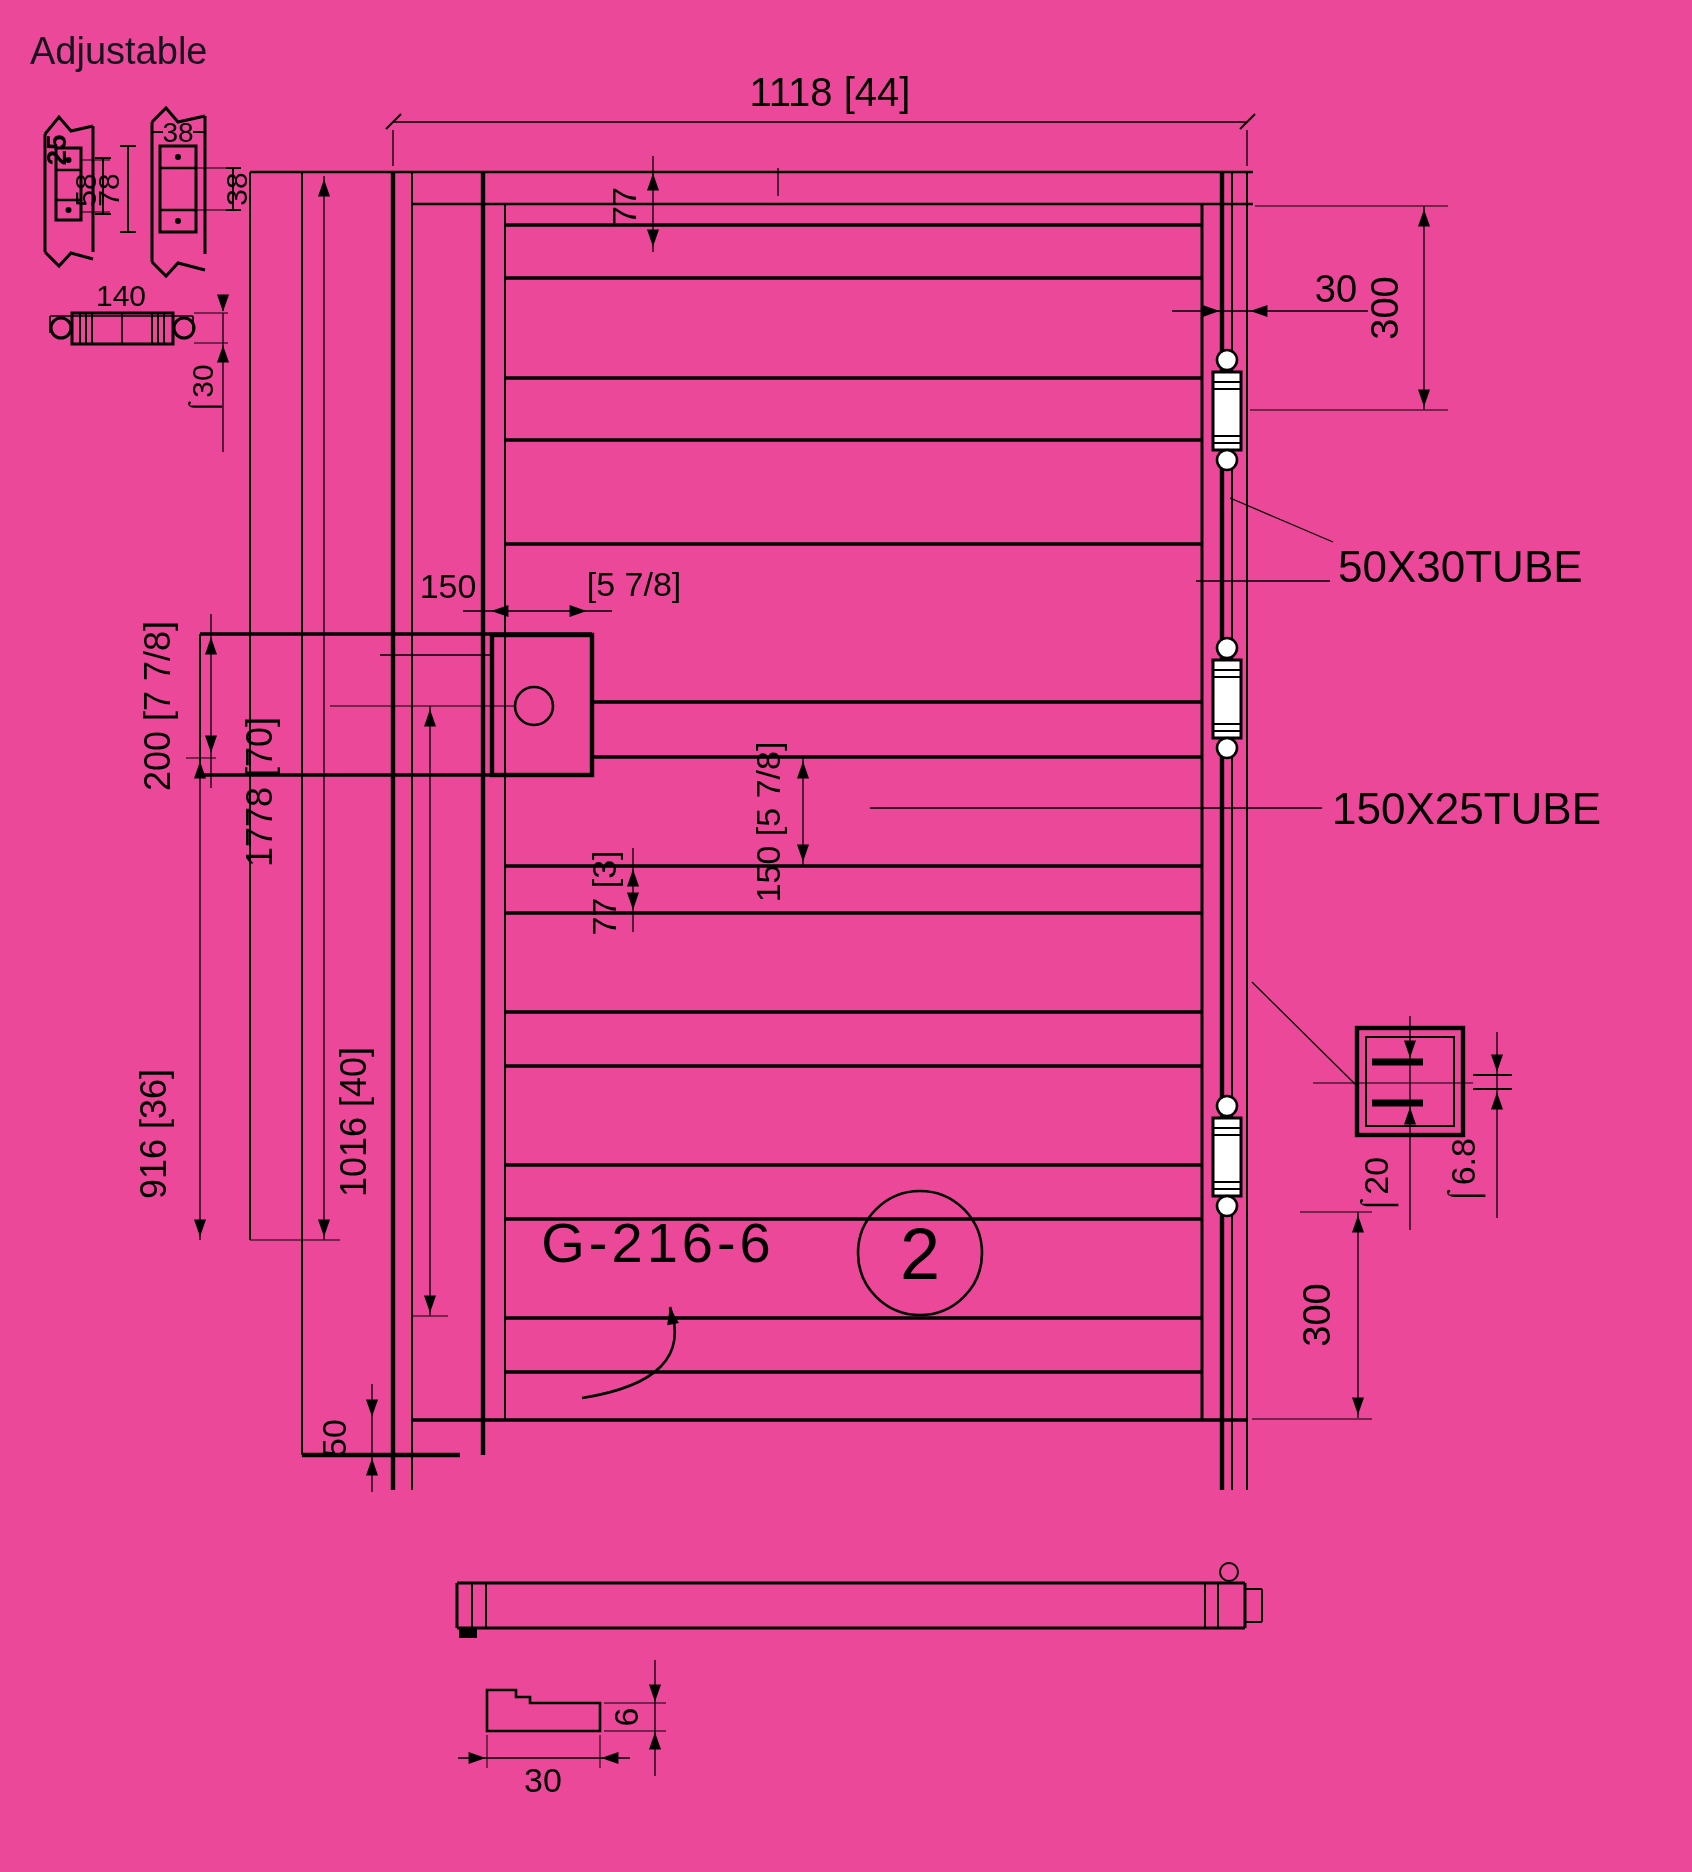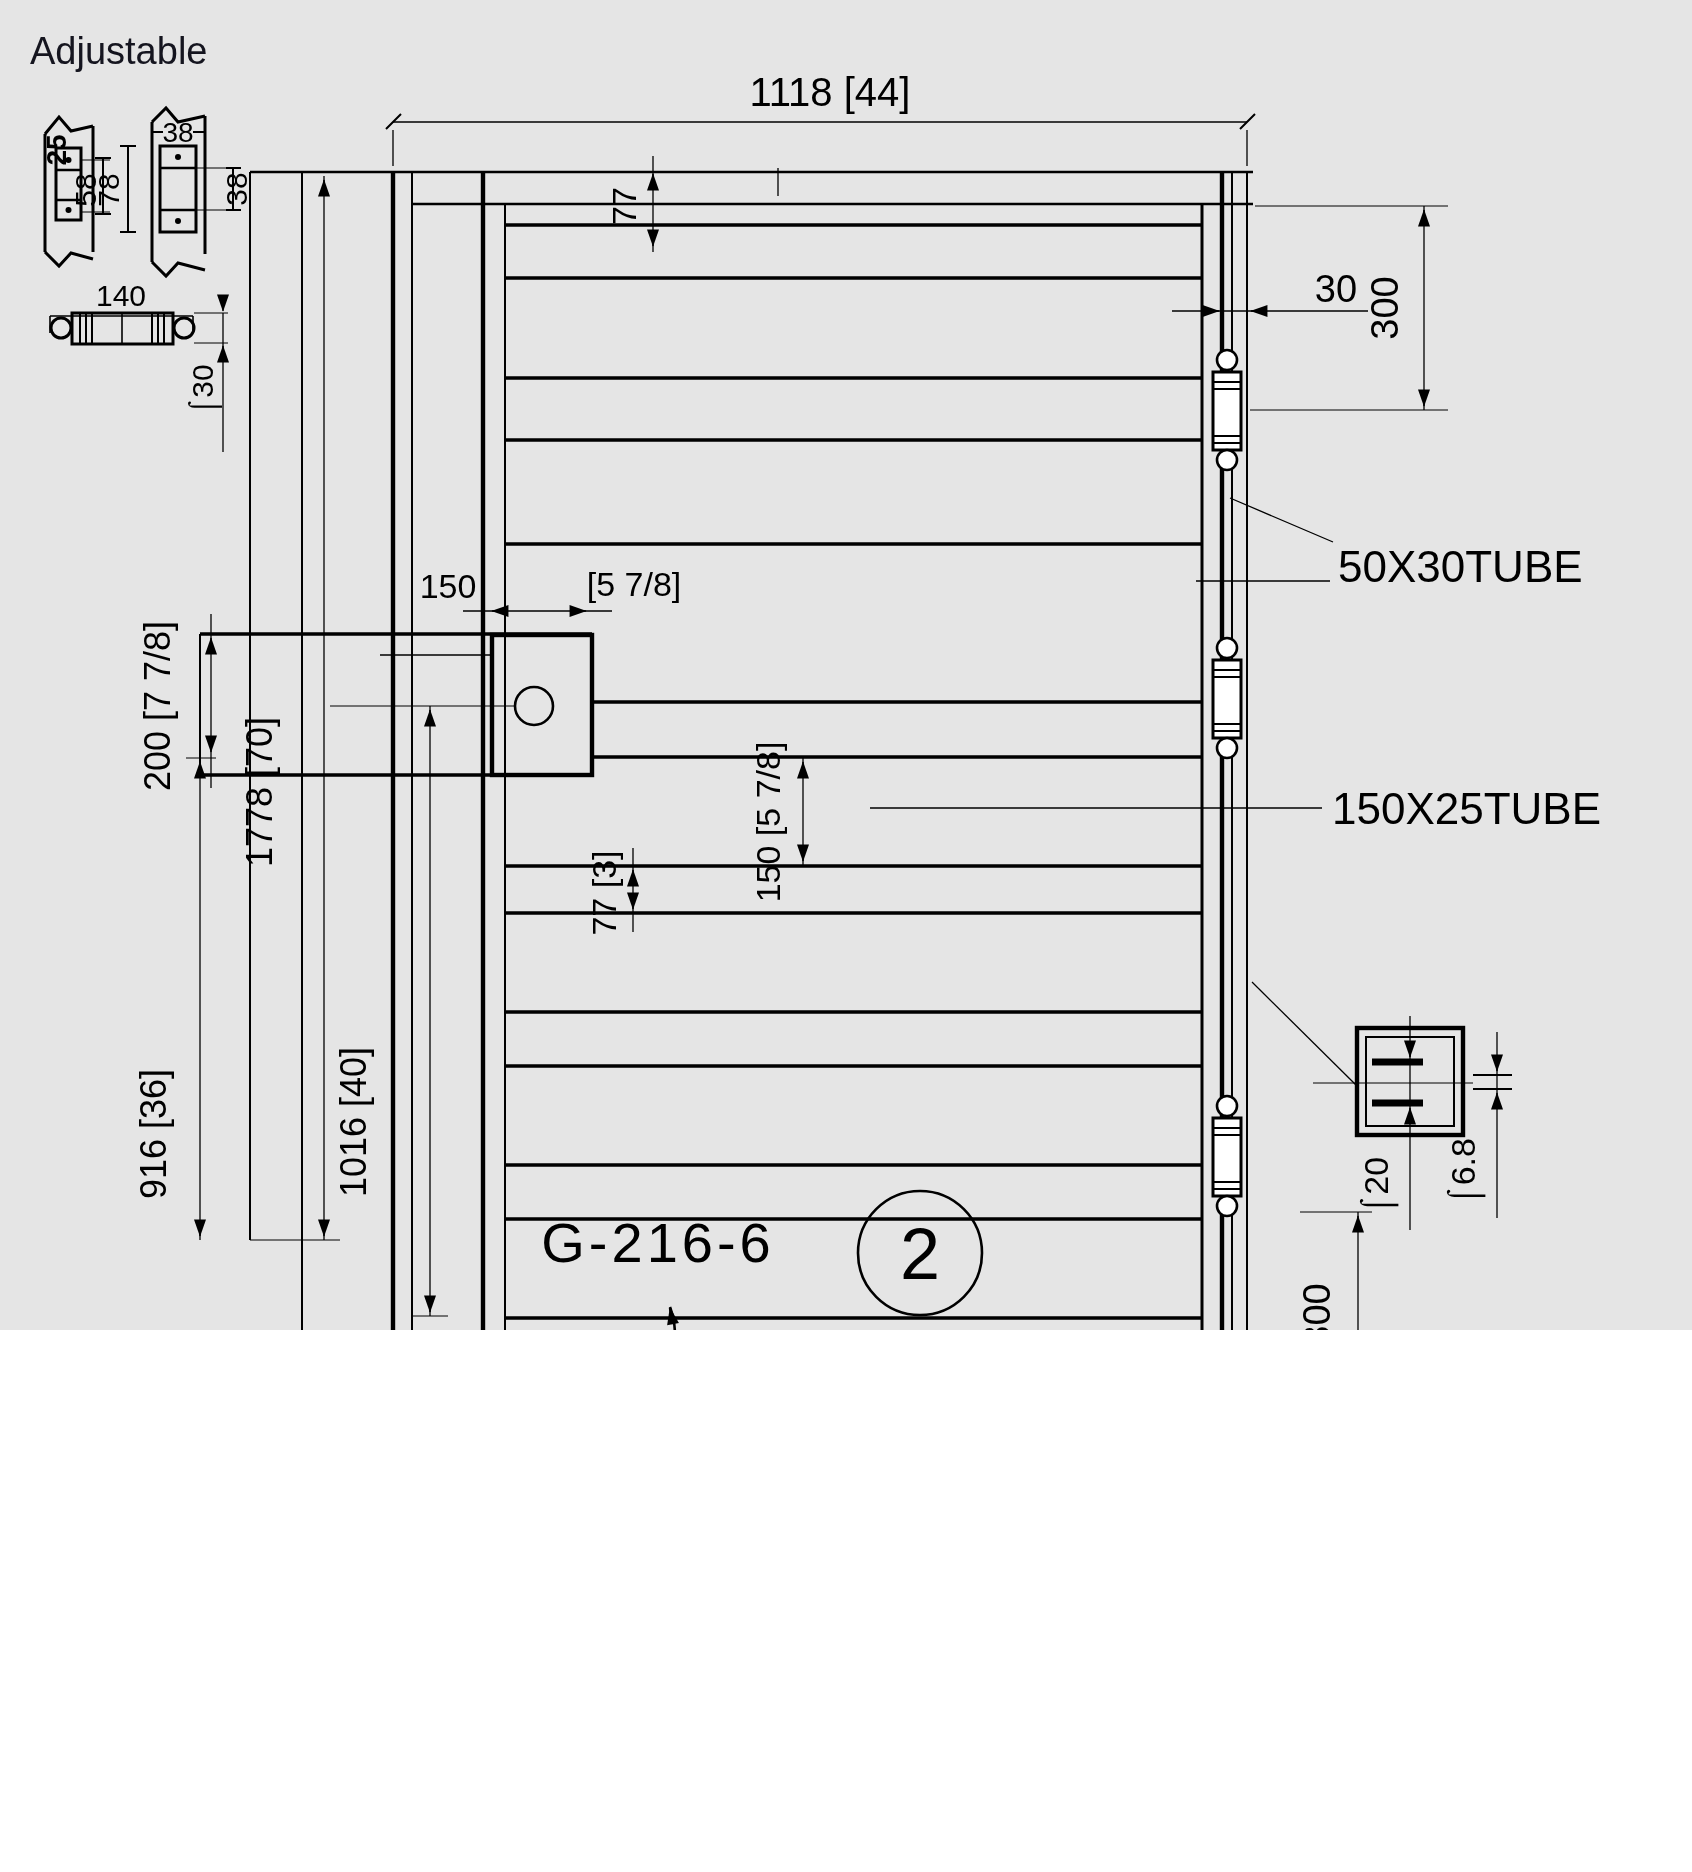--- a/index.html
+++ b/index.html
@@ -1,16 +1,16 @@
 <!DOCTYPE html>
 <html><head>
 <meta charset="utf-8">
 <style>
   html,body{margin:0;padding:0;background:#fff}
-  .page{position:relative;width:1692px;height:1330px;background:#e5e5e5;overflow:hidden}
+  .page{position:relative;width:1692px;height:1872px;background:#ec4899;overflow:hidden}
   svg{display:block}
   .t{font-family:"Liberation Sans","DejaVu Sans",sans-serif;fill:#000;}
   .title{font-size:38px;fill:#15151f;font-weight:500}
   .d40{font-size:40px}.d38{font-size:38px}.d36{font-size:36px}.d34{font-size:34px}
   .d30{font-size:30px}.d28{font-size:28px}
   .lbl{font-size:44px}
   .code{font-size:56px;letter-spacing:4px}
   .num2{font-size:72px}
   .b{font-weight:bold}
   path,line,rect,circle,polyline{stroke:#000;fill:none}

